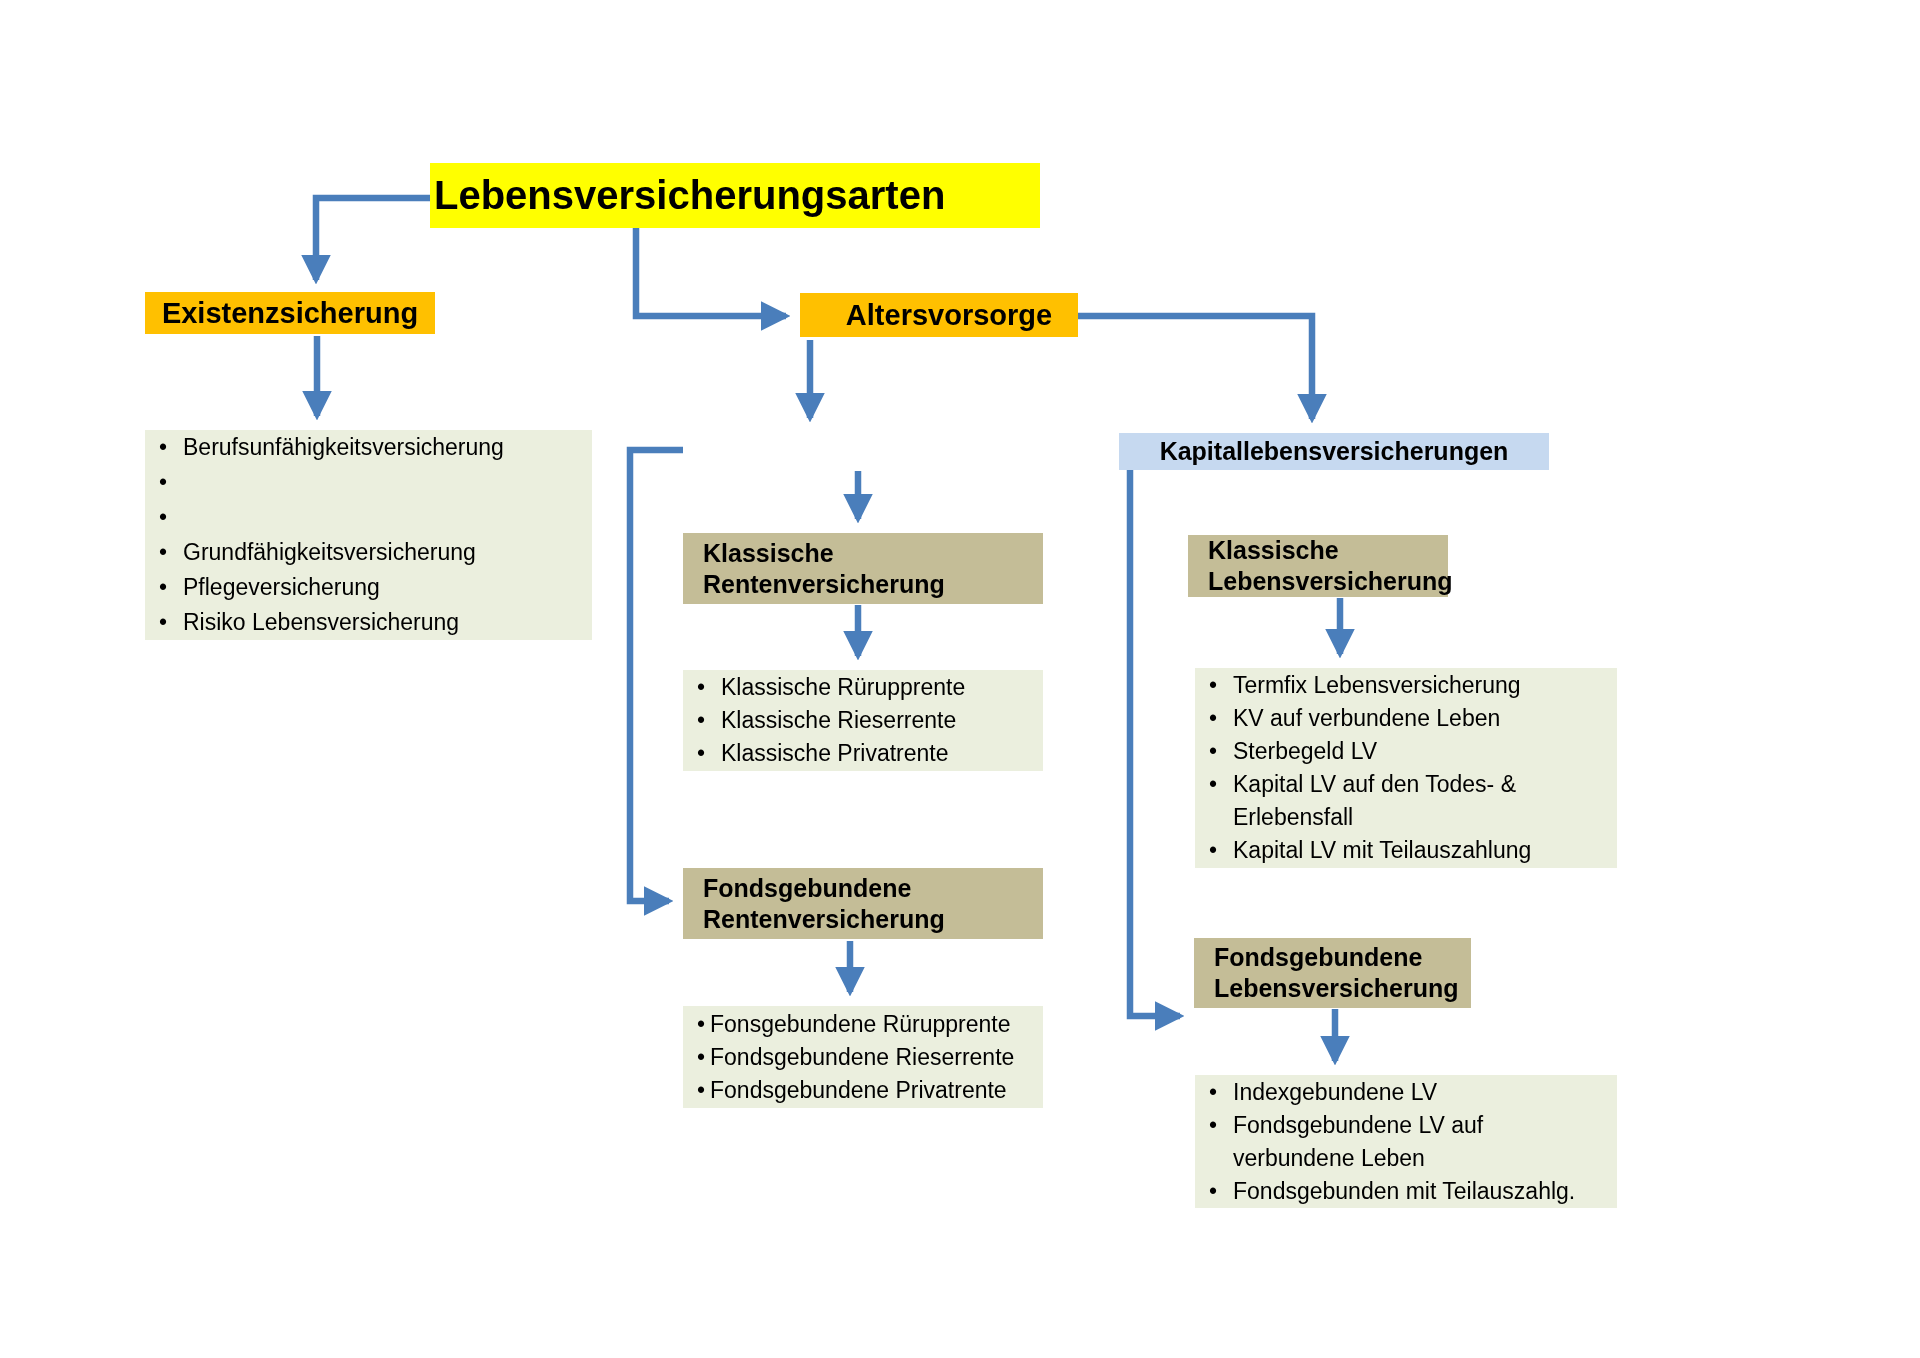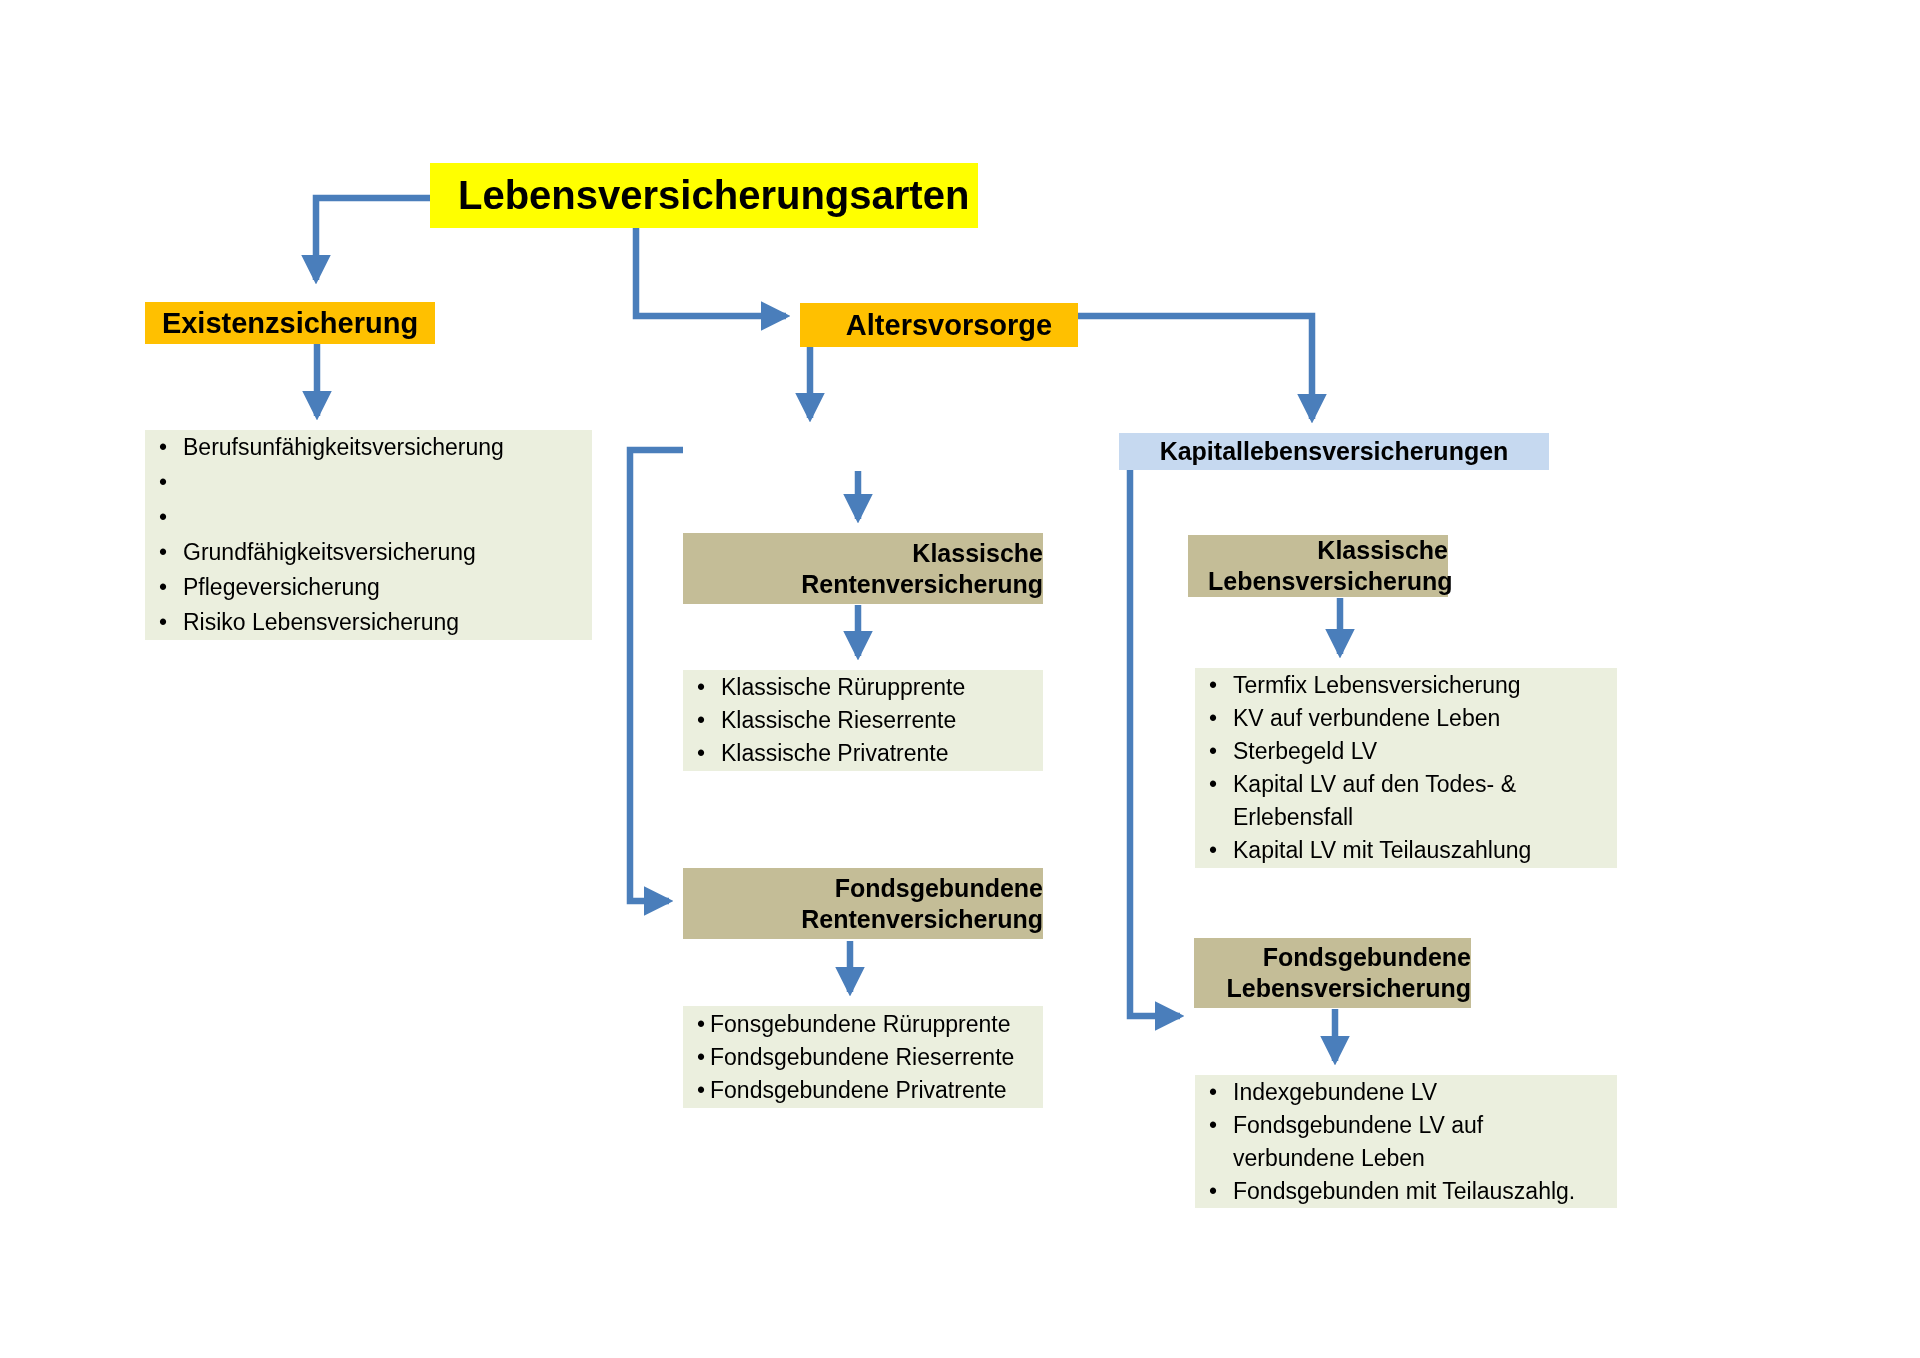--- a/index.html
+++ b/index.html
@@ -6,31 +6,31 @@
   .canvas{
     position:relative;width:1920px;height:1358px;background:#ffffff;overflow:hidden;
     font-family:"Liberation Sans",sans-serif;color:#000;
   }
   svg.connectors{position:absolute;left:0;top:0;width:1920px;height:1358px;}
   svg.connectors path{stroke:var(--arrow);stroke-width:6.5;fill:none;stroke-linejoin:miter;}
   svg.connectors marker path{fill:var(--arrow);stroke:none;}
 
   .node{position:absolute;display:flex;flex-direction:column;justify-content:center;box-sizing:border-box;}
 
-  .title-box{left:430px;top:163px;width:548px;height:65px;background:var(--yellow);
-    font-size:40px;font-weight:bold;padding-left:28px;}
-  .orange{background:var(--orange);font-size:29px;font-weight:bold;margin-top:10px;}
+  .title-box{left:430px;top:163px;width:610px;height:65px;background:var(--yellow);
+    font-size:40px;font-weight:bold;padding-left:4px;}
+  .orange{background:var(--orange);font-size:29px;font-weight:bold;}
   #existenz{left:145px;top:292px;width:290px;height:42px;align-items:center;}
   #alters{left:800px;top:293px;width:278px;height:44px;align-items:center;padding-left:20px;}
 
   .bluehdr{background:var(--blue_header);font-size:25px;font-weight:bold;}
   #renten-hdr{left:683px;top:432px;width:360px;height:37px;padding-left:12px;}
   #kapital-hdr{left:1119px;top:433px;width:430px;height:37px;align-items:center;}
 
-  .tan{background:var(--tan);font-size:25px;font-weight:bold;line-height:31px;padding-left:20px;text-align:right;}
+  .tan{background:var(--tan);font-size:25px;font-weight:bold;line-height:31px;padding-left:20px;}
   #klass-renten{left:683px;top:533px;width:360px;height:71px;}
   #klass-leben{left:1188px;top:535px;width:260px;height:62px;}
   #fonds-renten{left:683px;top:868px;width:360px;height:71px;}
   #fonds-leben{left:1194px;top:938px;width:277px;height:70px;}
 
   .list{background:var(--list_bg);font-size:23px;padding:0 14px;}
   #list-existenz{left:145px;top:430px;width:447px;height:210px;}
   #list-existenz .li{line-height:35px;}
   #list-klass-renten{left:683px;top:670px;width:360px;height:101px;}
   #list-fonds-renten{left:683px;top:1006px;width:360px;height:102px;}

